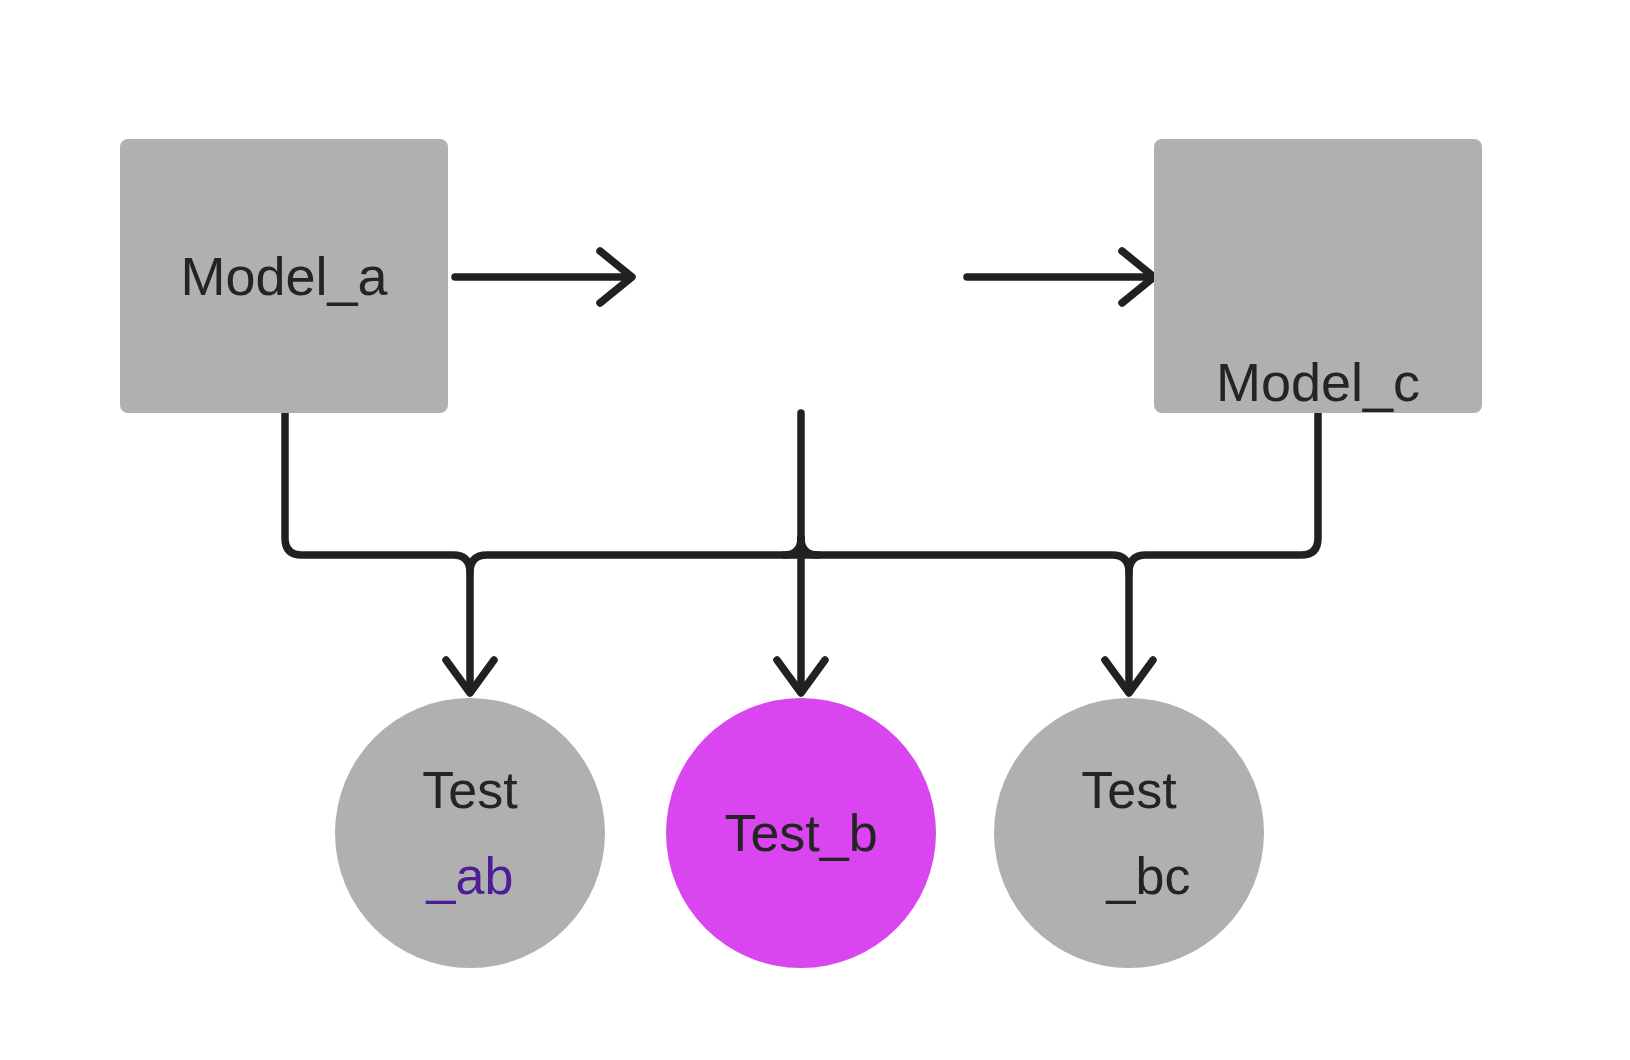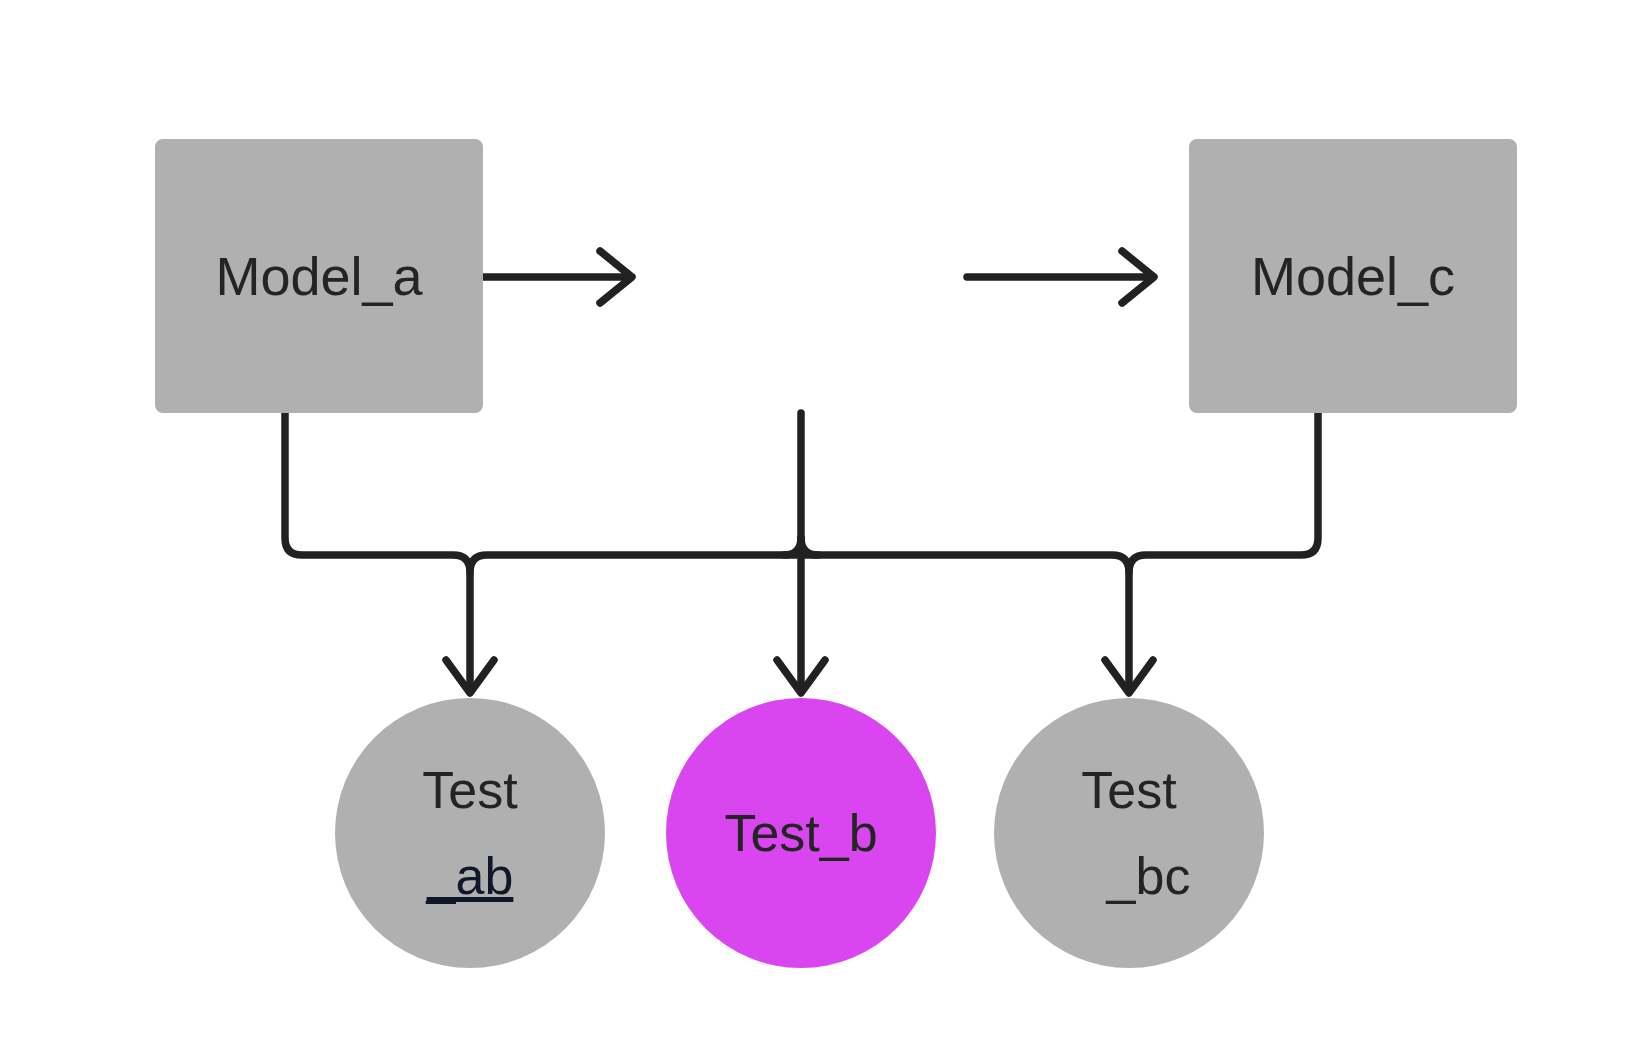--- a/index.html
+++ b/index.html
@@ -12,26 +12,26 @@
     position: absolute; left: 160px; top: 28px;
     font-size: 50px; line-height: 60px; color: #1c1c1c;
     letter-spacing: 0px; white-space: nowrap;
   }
 
   svg.connectors { position: absolute; left: 0; top: 0; width: 1630px; height: 1060px; }
   svg.connectors path { fill: none; stroke-width: 7.5px; stroke-linecap: round; stroke-linejoin: round; }
 
   .box {
     position: absolute; top: 139px; width: 328px; height: 274px;
-    border-radius: 8px; display: flex; align-items: center; justify-content: center; margin-left: 35px;
+    border-radius: 8px; display: flex; align-items: center; justify-content: center;
   }
   .box-label { font-size: 54px; letter-spacing: 0px; }
   .pos-model-a { left: 120px; }
   .pos-model-b { left: 638px; }
-  .pos-model-c { left: 1154px; }
+  .pos-model-c { left: 1154px; align-items: flex-end; }
 
   .circle {
     position: absolute; top: 698px; width: 270px; height: 270px;
     border-radius: 50%; display: flex; flex-direction: column;
     align-items: center; justify-content: center; text-align: center;
   }
   .circle-label { font-size: 52px; line-height: 86px; }
   .pos-test-ab { left: 335px; }
   .pos-test-b  { left: 666px; }
   .pos-test-bc { left: 994px; }
@@ -70,21 +70,21 @@
     <span class="box-label" style="color: rgb(36, 36, 36);">Model_a</span>
   </div>
 
 
   <div class="box pos-model-c" style="background-color: rgb(177, 176, 176);">
     <span class="box-label" style="color: rgb(36, 36, 36);">Model_c</span>
   </div>
 
   <div class="circle pos-test-ab" style="background-color: rgb(177, 176, 176);">
     <span class="circle-label" style="color: rgb(36, 36, 36);">Test</span>
-    <span class="circle-label" style="color: #0f172a; text-decoration: underline;">_ab</span>
+    <span class="circle-label" style="color: #4c1d95;">_ab</span>
   </div>
 
   <div class="circle pos-test-b" style="background-color: #d946ef;">
     <span class="circle-label" style="color: rgb(36, 36, 36);">Test_b</span>
   </div>
 
   <div class="circle pos-test-bc" style="background-color: rgb(177, 176, 176);">
     <span class="circle-label" style="color: rgb(36, 36, 36);">Test</span>
     <span class="circle-label" style="color: rgb(36, 36, 36); margin-left: 39px;">_bc</span>
   </div>

